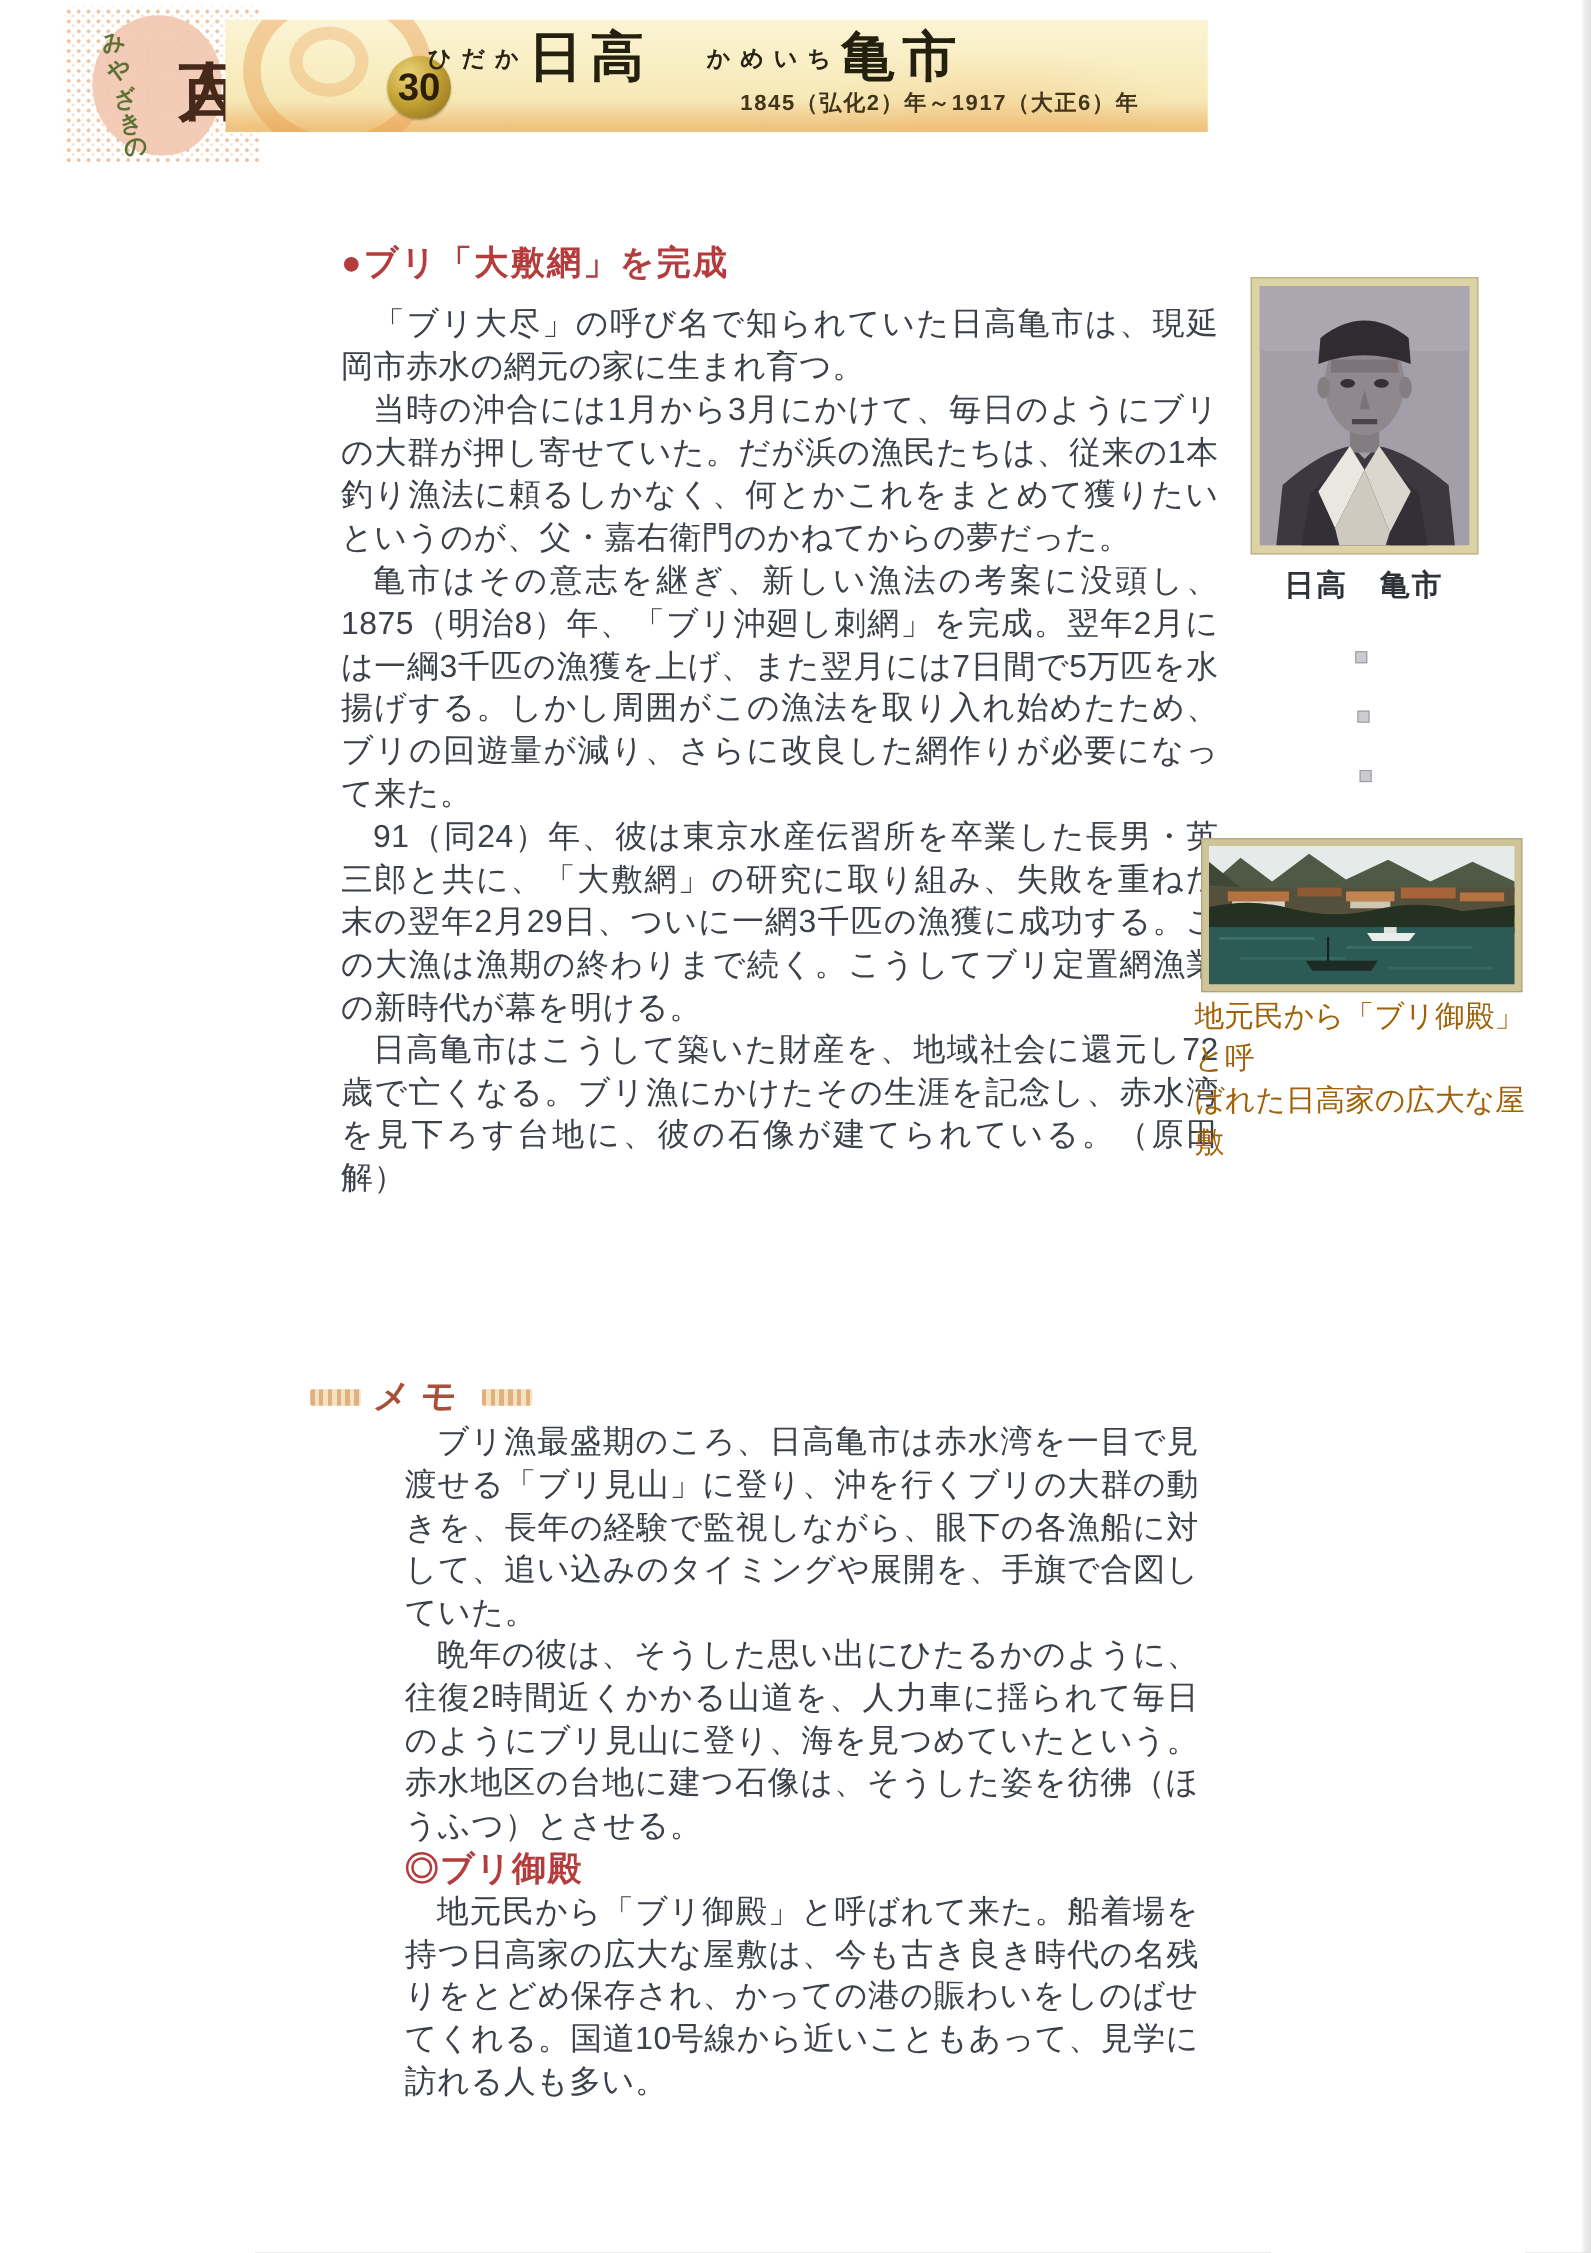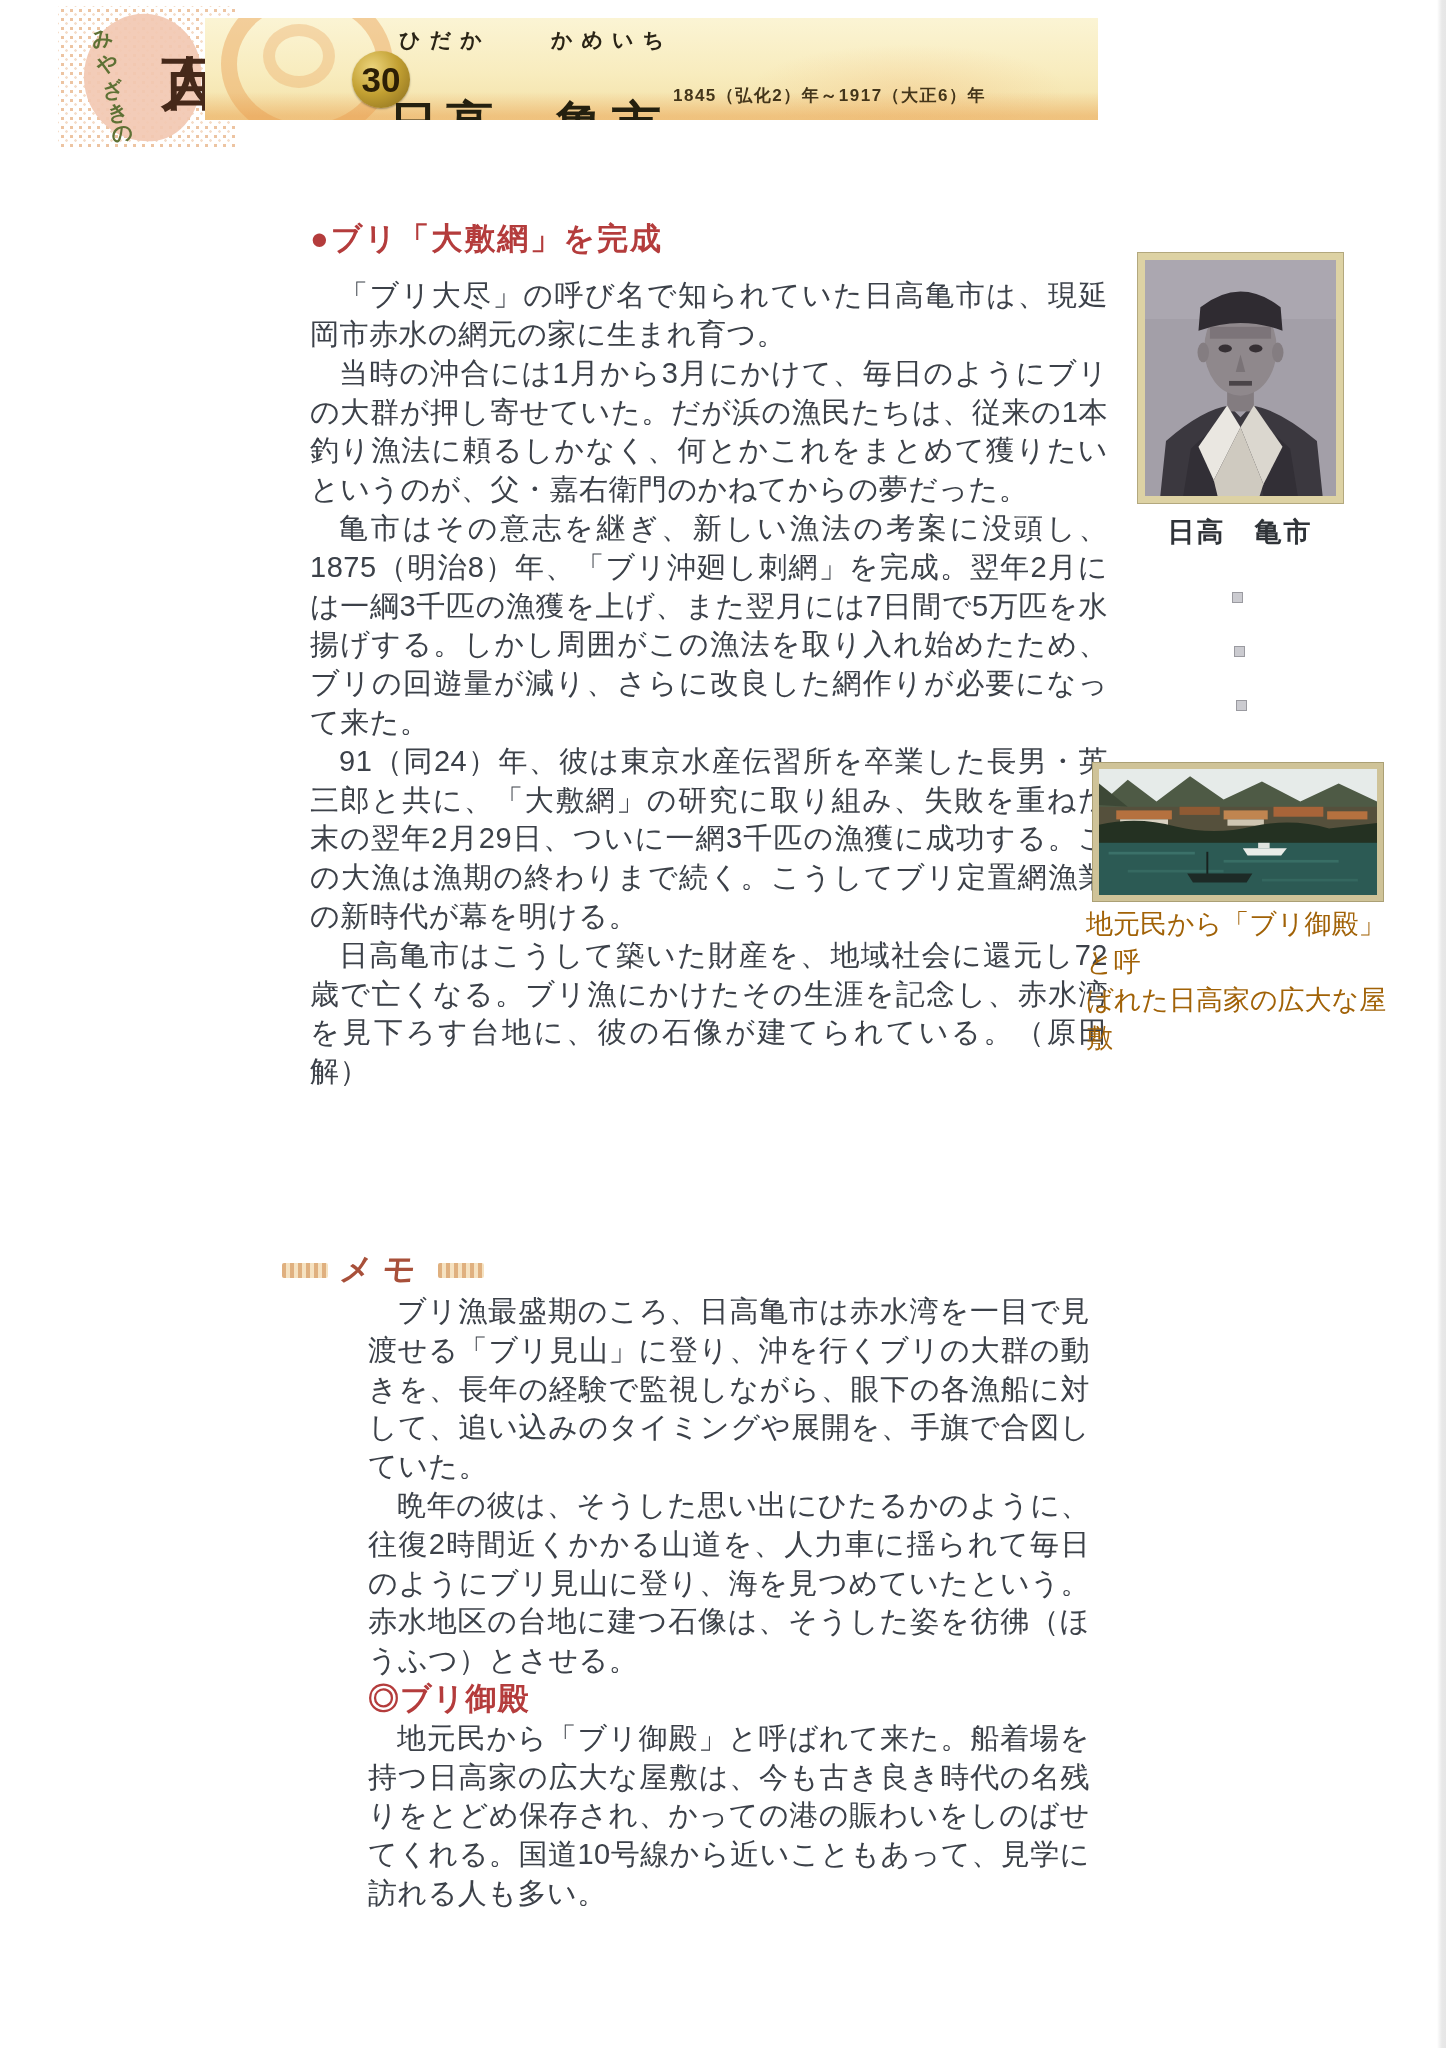--- a/index.html
+++ b/index.html
@@ -73,26 +73,26 @@
     border-radius: 50%;
     background: radial-gradient(circle at 35% 30%, #ecd47c, #c2a032 48%, #86691c 100%);
     color: #2c1f05; font-size: 35px; font-weight: bold;
     display: flex; align-items: center; justify-content: center;
     box-shadow: 0 1px 2px rgba(0,0,0,.35);
   }
   .name-block {
     position: absolute; left: 184px; top: 8px;
     display: flex; gap: 50px; color: #2a2416;
   }
-  .name-part { display: flex; flex-direction: column; align-items: center; gap: 44px; }
+  .name-part { display: flex; flex-direction: row; align-items: center; }
   .furigana { font-size: 21px; font-weight: bold; letter-spacing: 9px; color: #2a2416; }
   .name-kanji { font-size: 49px; font-weight: bold; letter-spacing: 7px; line-height: 1.1; color: #24200f; }
   .life-dates {
     position: absolute; left: 468px; bottom: 13px;
-    font-size: 17px; font-weight: bold; letter-spacing: 1.5px; color: #43351a;
+    font-size: 20px; font-weight: bold; letter-spacing: 1.5px; color: #43351a;
   }
 
   
   .article { position: absolute; left: 310px; top: 220px; width: 798px; }
   .article-heading {
     margin: 0 0 19px 0; font-size: 31px; line-height: 1.2;
     color: #b43c3c; font-weight: bold; letter-spacing: 2px;
   }
   .article p, .memo-body p {
     margin: 0; font-size: 29px; line-height: 38.8px;

